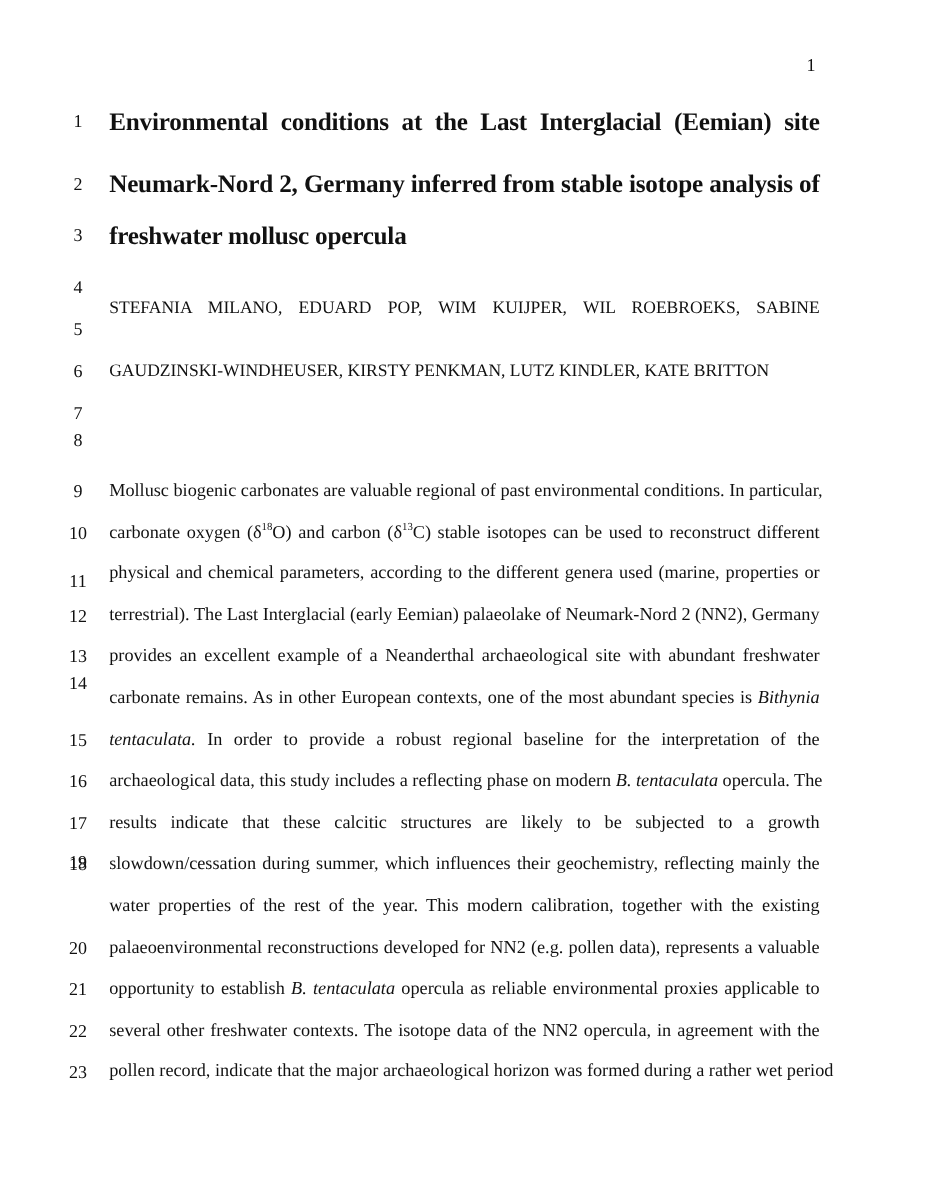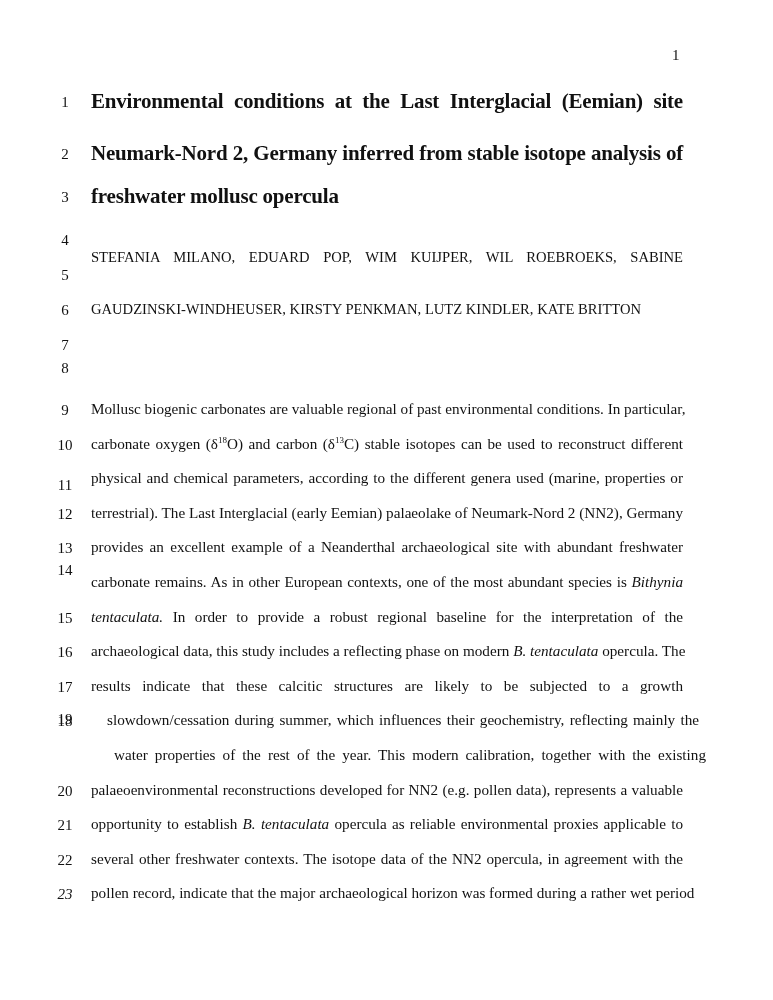--- a/index.html
+++ b/index.html
@@ -54,24 +54,24 @@
     <div class="txt" style="top: 538.4px;">provides an excellent example of a Neanderthal archaeological site with abundant freshwater</div>
     <div class="ln two" style="top: 562px;">14</div>
     <div class="txt" style="top: 573px;"><span>carbonate remains. As in other European contexts, one of the most abundant species is </span><i>Bithynia</i></div>
     <div class="ln two" style="top: 609.6px;">15</div>
     <div class="txt" style="top: 607.6px;"><i>tentaculata.</i><span> In order to provide a robust regional baseline for the interpretation of the</span></div>
     <div class="ln two" style="top: 644.2px;">16</div>
     <div class="txt" style="top: 642.2px;"><span>archaeological data, this study includes a reflecting phase on modern </span><i>B. tentaculata</i><span> opercula. The</span></div>
     <div class="ln two" style="top: 678.8px;">17</div>
     <div class="txt" style="top: 676.8px;">results indicate that these calcitic structures are likely to be subjected to a growth</div>
     <div class="ln two" style="top: 713.4px;">18</div>
-    <div class="txt" style="top: 711.4px; margin-left: 16px;">slowdown/cessation during summer, which influences their geochemistry, reflecting mainly the</div>
+    <div class="txt" style="top: 711.4px;">slowdown/cessation during summer, which influences their geochemistry, reflecting mainly the</div>
     <div class="ln two" style="top: 711px;">19</div>
-    <div class="txt" style="top: 746px; margin-left: 23px;">water properties of the rest of the year. This modern calibration, together with the existing</div>
+    <div class="txt" style="top: 746px;">water properties of the rest of the year. This modern calibration, together with the existing</div>
     <div class="ln two" style="top: 782.6px;">20</div>
     <div class="txt" style="top: 780.6px;">palaeoenvironmental reconstructions developed for NN2 (e.g. pollen data), represents a valuable</div>
     <div class="ln two" style="top: 817.2px;">21</div>
     <div class="txt" style="top: 815.2px;"><span>opportunity to establish </span><i>B. tentaculata</i><span> opercula as reliable environmental proxies applicable to</span></div>
     <div class="ln two" style="top: 851.8px;">22</div>
     <div class="txt" style="top: 849.8px;">several other freshwater contexts. The isotope data of the NN2 opercula, in agreement with the</div>
-    <div class="ln two" style="top: 886.4px; font-style: italic;">23</div>
+    <div class="ln two" style="top: 886.4px;">23</div>
     <div class="txt last" style="top: 884.4px;">pollen record, indicate that the major archaeological horizon was formed during a rather wet period</div>
   </div>
 
 </body></html>

